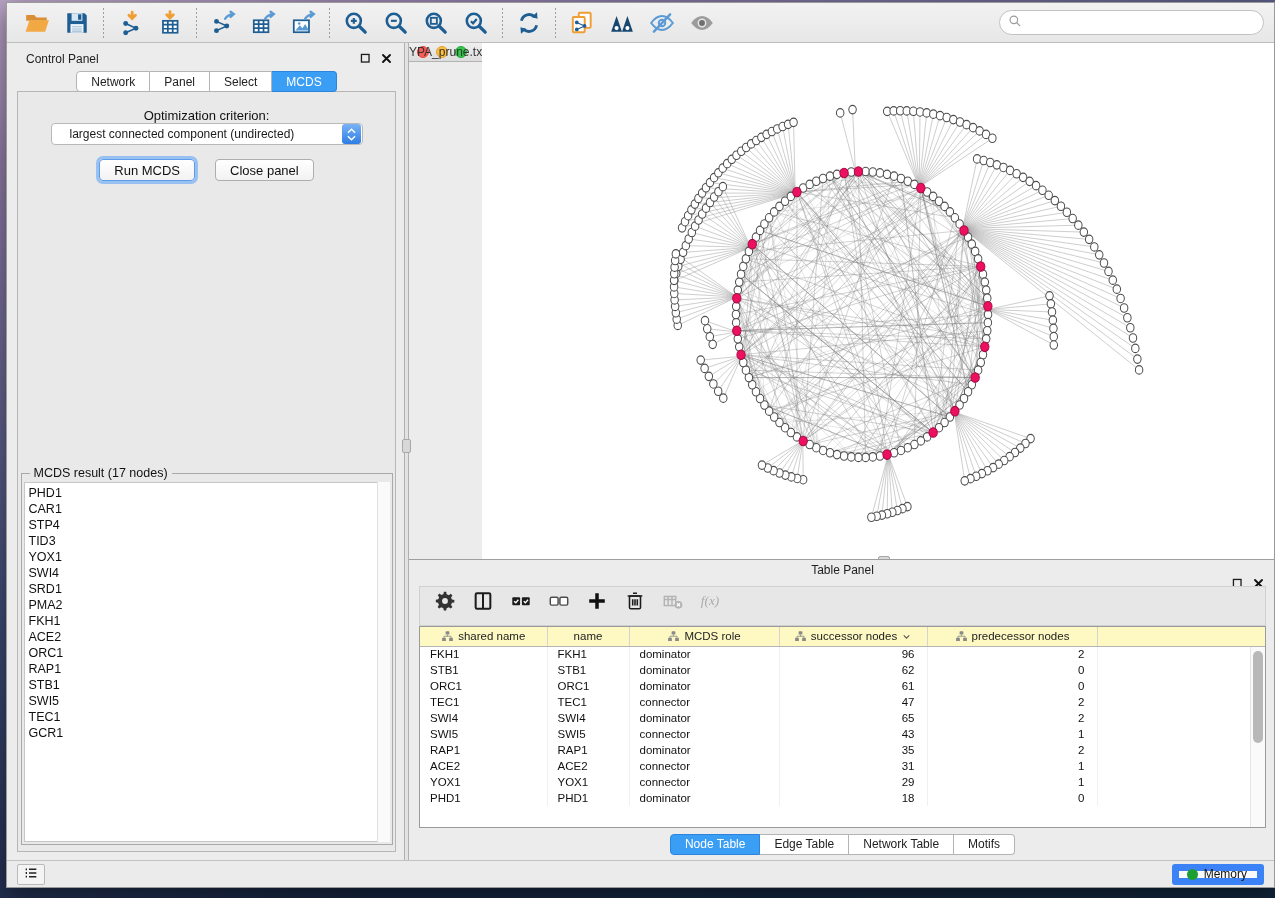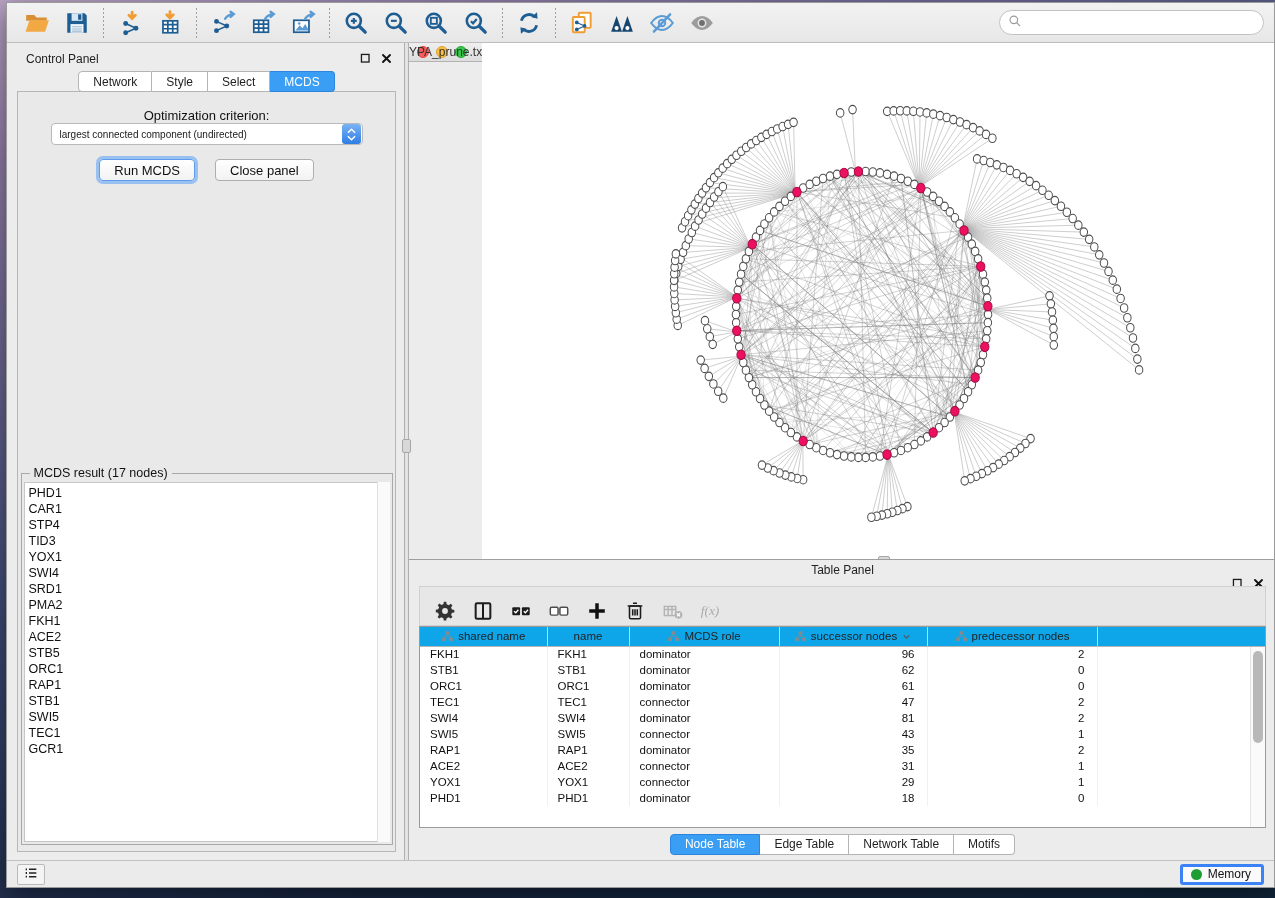--- a/index.html
+++ b/index.html
@@ -39,21 +39,21 @@
   .seg-tab { height:21px; padding:0 14px; background:#fff; border:1px solid #b4b4b4; border-left-width:0;
     font-size:12px; color:#222; display:flex; align-items:center; cursor:pointer; }
   .seg-tab:first-child { border-left-width:1px; border-radius:4px 0 0 4px; }
   .seg-tab:last-child { border-radius:0 4px 4px 0; }
   .seg-tab.sel { background:var(--accent,#3b9ef5); border-color:#2d84dd; color:#fff; }
   .cp-body { flex:1; margin:-1px 6px 4px 6px; border:1px solid #b6b6b6; background:#e9e9e9;
     display:flex; flex-direction:column; align-items:center; padding-top:16px; min-height:0; }
   .opt-label { font-size:13px; color:#111; }
   .dropdown { width:312px; height:22px; background:#fff; border:1px solid #b9b9b9; border-radius:4px;
     display:flex; align-items:center; cursor:pointer; }
-  .dropdown .dd-text { flex:1; padding:0 8px; font-size:10px; white-space:nowrap; overflow:hidden; }
+  .dropdown .dd-text { flex:1; padding:0 18px; font-size:12px; white-space:nowrap; overflow:hidden; }
   .dd-cap { width:19px; height:20px; margin:0 1px; border-radius:3px; background:linear-gradient(#79b3f5,#2f7de4);
     display:flex; flex-direction:column; align-items:center; justify-content:center; gap:1px; }
   .dd-cap svg { width:9px; height:6px; }
   .btn-row { display:flex; gap:20px; margin-top:14px; }
   .push-btn { height:22px; padding:0 14px; background:linear-gradient(#ffffff,#f2f2f2); border:1px solid #aeaeae;
     border-radius:4px; font:13px "Liberation Sans",sans-serif; color:#111; cursor:pointer; }
   .push-btn.focused { box-shadow:0 0 0 3px rgba(98,165,246,.6); border-color:#5d9ceb; }
   .cp-stretch { flex:1; }
   .result-group { width:372px; height:372px; margin-bottom:6px; border:1px solid #a9a9a9; position:relative;
     background:#e9e9e9; flex:0 0 auto; }
@@ -79,42 +79,42 @@
   .net-title { position:absolute; left:0; right:0; text-align:center; font-size:12px; color:#333; pointer-events:none; }
   .net-view { flex:1; background:#fff; position:relative; overflow:hidden; }
   .net-view svg { position:absolute; inset:0; }
   .hsplit-handle { position:absolute; left:50%; bottom:-5px; width:12px; height:8px; background:#d8d8d8; border:1px solid #a8a8a8; border-radius:2px; z-index:3; }
 
   
   .table-panel { flex:1; background:#ececec; display:flex; flex-direction:column; padding:3px 8px 0 10px; min-height:0; position:relative; }
   .tp-header { height:23px; display:flex; align-items:center;flex-direction:column; }
   .tp-title { font-size:12px; color:#222; }
   .tp-toolbar { height:40px; background:#e7e7e7; border:1px solid #d0d0d0; display:flex; align-items:center; padding:0 8px; gap:4px; flex:0 0 auto; }
-  .tpt-btn { width:34px; height:32px; border:none; background:transparent; display:flex; align-items:flex-end; justify-content:center; cursor:pointer; }
+  .tpt-btn { width:34px; height:32px; border:none; background:transparent; display:flex; align-items:flex-start; justify-content:center; cursor:pointer; }
   .tpt-btn svg { width:22px; height:22px; }
   .tpt-btn.disabled { cursor:default; }
   .table-wrap { flex:1; border:1px solid #9a9a9a; background:#fff; position:relative; overflow:hidden; min-height:0; }
   .grid-table { width:100%; border-collapse:collapse; table-layout:fixed; }
-  .grid-table th { height:19px; background:#0ea5e9; border-bottom:1px solid #b5b5b5; border-right:1px solid #d4d4d4;
+  .grid-table th { height:19px; background:#fef9c3; border-bottom:1px solid #b5b5b5; border-right:1px solid #d4d4d4;
     font-weight:normal; font-size:11.5px; color:#222; padding:0 4px; white-space:nowrap; overflow:hidden; }
   .th-inner { display:flex; align-items:center; justify-content:center; gap:4px; }
   .th-inner svg.tree { width:13px; height:13px; flex:0 0 auto; }
   .th-inner svg.sort { width:11px; height:11px; flex:0 0 auto; }
   .grid-table td { height:16px; font-size:11.5px; color:#111; padding:0 10px; border-right:1px solid #f0f0f0; white-space:nowrap; overflow:hidden; }
   .grid-table td.num { text-align:right; padding-right:12px; }
   .vscroll { position:absolute; top:20px; right:0; bottom:0; width:15px; background:#fafafa; border-left:1px solid #e4e4e4; }
   .vscroll .thumb { position:absolute; top:4px; left:2px; width:10px; height:92px; background:#b8b8b8; border-radius:5px; }
   .tp-tabs { height:32px; display:flex; align-items:center; justify-content:center; flex:0 0 auto; }
 
   
   .statusbar { height:27px; flex:0 0 auto; border-top:1px solid #c2c2c2; background:#ebebeb; display:flex; align-items:center; padding:0 10px; }
   .status-btn { width:28px; height:21px; background:#f4f4f4; border:1px solid #b9b9b9; border-radius:2px;
     display:flex; align-items:center; justify-content:center; cursor:pointer; }
   .status-btn svg { width:16px; height:16px; }
-  .memory-btn { margin-left:auto; height:21px; padding:0 10px 0 8px; background:#fafafa; border:3px solid #3b82f6; border-radius:3px;
+  .memory-btn { margin-left:auto; height:21px; padding:0 10px 0 8px; background:#fafafa; border:7px solid #3b82f6; border-radius:3px;
     display:flex; align-items:center; gap:6px; font-size:12px; color:#111; cursor:pointer; }
   .memory-dot { width:11px; height:11px; border-radius:50%; background:var(--memory-green,#1d9e33); }
 </style>
 </head>
 <body>
 
 <div class="app">
 
   <div class="toolbar">
     <div class="tb-icons">
@@ -279,21 +279,21 @@
           <button class="win-btn"><svg viewBox="0 0 24 24">
                 <rect x="4.5" y="4.5" width="14" height="14" fill="none" stroke="#1c1c1c" stroke-width="2.4"></rect>
               </svg></button>
           <button class="win-btn"><svg viewBox="0 0 24 24">
                 <path d="M5.5 5.5l13 13M18.5 5.5l-13 13" stroke="#101010" stroke-width="3.4" stroke-linecap="round"></path>
               </svg></button>
         </span>
       </div>
       <div class="seg-tabs">
           <div class="seg-tab">Network</div>
-          <div class="seg-tab">Style</div>
+          <div class="seg-tab">Panel</div>
           <div class="seg-tab">Select</div>
           <div class="seg-tab sel">MCDS</div>
         </div>
       <div class="cp-body">
         <div class="opt-label">Optimization criterion:</div>
         <div class="dropdown">
           <span class="dd-text">largest connected component (undirected)</span>
           <span class="dd-cap">
             <svg viewBox="0 0 10 6">
                 <path d="M1 5l4-4 4 4" fill="none" stroke="#fff" stroke-width="1.6"></path>
@@ -314,21 +314,20 @@
               <div class="mcds-item">PHD1</div>
               <div class="mcds-item">CAR1</div>
               <div class="mcds-item">STP4</div>
               <div class="mcds-item">TID3</div>
               <div class="mcds-item">YOX1</div>
               <div class="mcds-item">SWI4</div>
               <div class="mcds-item">SRD1</div>
               <div class="mcds-item">PMA2</div>
               <div class="mcds-item">FKH1</div>
               <div class="mcds-item">ACE2</div>
-              <div class="mcds-item">STB5</div>
               <div class="mcds-item">ORC1</div>
               <div class="mcds-item">RAP1</div>
               <div class="mcds-item">STB1</div>
               <div class="mcds-item">SWI5</div>
               <div class="mcds-item">TEC1</div>
               <div class="mcds-item">GCR1</div>
             </div>
           <div class="result-scroll"></div>
         </div>
       </div>
@@ -1252,21 +1251,21 @@
                   <td>TEC1</td>
                   <td>connector</td>
                   <td class="num">47</td>
                   <td class="num">2</td>
                   <td></td>
                 </tr>
                 <tr>
                   <td>SWI4</td>
                   <td>SWI4</td>
                   <td>dominator</td>
-                  <td class="num">81</td>
+                  <td class="num">65</td>
                   <td class="num">2</td>
                   <td></td>
                 </tr>
                 <tr>
                   <td>SWI5</td>
                   <td>SWI5</td>
                   <td>connector</td>
                   <td class="num">43</td>
                   <td class="num">1</td>
                   <td></td>

